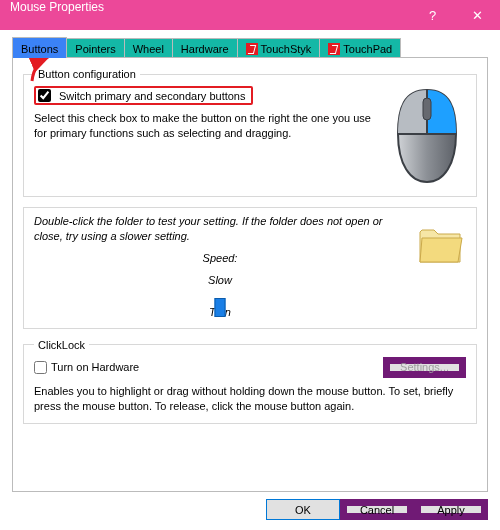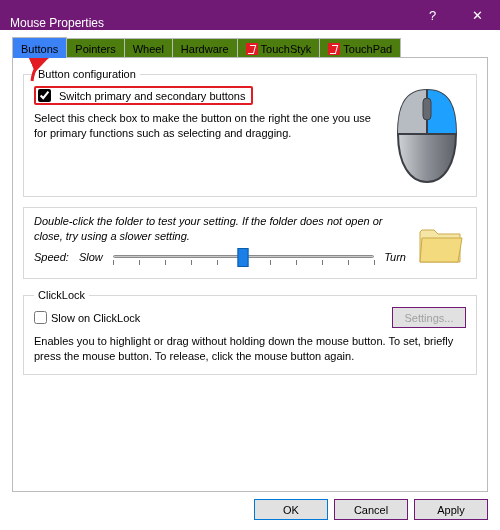--- a/index.html
+++ b/index.html
@@ -7,24 +7,24 @@
     margin: 0;
     font-family: "Segoe UI", Tahoma, sans-serif;
     font-size: 11px;
     background: #fff;
     width: 500px;
     height: 530px;
     overflow: hidden;
   }
   .titlebar {
     height: 30px;
-    background: #701a75;
+    background: #ec4899;
     color: #fff;
     display: flex;
-    align-items: flex-end;
+    align-items: flex-start;
     padding: 0 0 0 10px;
     font-size: 12px;
   }
   .titlebar .title { flex: 1; }
   .titlebar .tbtn {
     width: 45px; height: 30px;
     display: flex; align-items: center; justify-content: center;
     color: #fff; font-size: 13px;
   }
   .content { padding: 6px 12px 8px 12px; }
@@ -32,21 +32,21 @@
     display: flex;
     align-items: flex-end;
     position: relative;
     height: 22px;
     border-bottom: 1px solid #bbb;
   }
   .tab {
     padding: 3px 8px 2px 8px;
     border: 1px solid #bbb;
     border-bottom: none;
-    background: #4d7c0f;
+    background: #14b8a6;
     margin-right: -1px;
     position: relative;
     font-size: 11px;
     height: 19px;
     display: flex;
     align-items: center;
     gap: 3px;
   }
   .tab.active {
     background: #3b82f6;
@@ -94,21 +94,21 @@
     width: 13px; height: 13px; margin: 0 4px 0 0; accent-color: #000;
   }
   .desc { color: #000; margin-top: 6px; line-height: 1.35; }
   .mouse-illus {
     width: 78px; height: 100px; flex-shrink: 0;
     position: relative;
   }
   .mouse-illus svg { width: 100%; height: 100%; }
   .dcs-body { display: flex; }
   .dcs-left { flex: 1; padding-right: 10px; font-style: italic; }
-  .slider-row { display: flex; align-items: center; gap: 10px; margin-top: 2px; }
+  .slider-row { display: flex; align-items: center; gap: 10px; margin-top: 8px; flex-direction: column; }
   .slider-track {
     flex: 1; position: relative; height: 22px;
   }
   .slider-track .rail {
     position: absolute; left: 0; right: 0; top: 9px; height: 3px;
     background: #c9c9c9; border: 1px solid #8a8a8a; border-radius: 2px;
   }
   .slider-track .tick {
     position: absolute; top: 14px; width: 1px; height: 5px; background: #777;
   }
@@ -117,30 +117,30 @@
     background: #1a7fe6; border: 1px solid #0b5cab;
     transform: translateX(-50%);
   }
   .folder {
     width: 50px; height: 48px; flex-shrink: 0;
     margin-top: 6px;
   }
   .clk-right { width: 120px; display:flex; justify-content:flex-end; }
   .btn {
     min-width: 74px; height: 21px;
-    border: 1px solid #701a75; background: #e1e1e1;
+    border: 7px solid #701a75; background: #e1e1e1;
     font-size: 11px; padding: 0 10px;
     display: inline-flex; align-items: center; justify-content: center;
     font-family: inherit;
   }
   .btn.disabled { color: #a0a0a0; }
   .btn.primary { border: 1px solid #0078d7; }
   .footer {
     position: absolute; right: 12px; bottom: 10px;
-    display: flex; gap: 6px; padding-left: 20px;
+    display: flex;  padding-left: 20px;
   }
   .arrow {
     position: absolute;
     left: 28px; top: 55px;
     pointer-events: none;
   }
 </style>
 </head>
 <body>
 
@@ -238,21 +238,21 @@
           </svg>
         </div>
       </div>
     </fieldset>
 
     <fieldset class="group">
       <legend>ClickLock</legend>
       <div class="row" style="align-items:center;">
         <div style="flex:1; display:flex; align-items:center;">
           <input type="checkbox" style="">
-          <span>Slow on ClickLock</span>
+          <span>Turn on Hardware</span>
         </div>
         <div class="clk-right">
           <button class="btn disabled" disabled="">Settings...</button>
         </div>
       </div>
       <div class="desc">Enables you to highlight or drag without holding down the mouse button. To set, briefly press the mouse button. To release, click the mouse button again.</div>
     </fieldset>
 
   </div>
 

